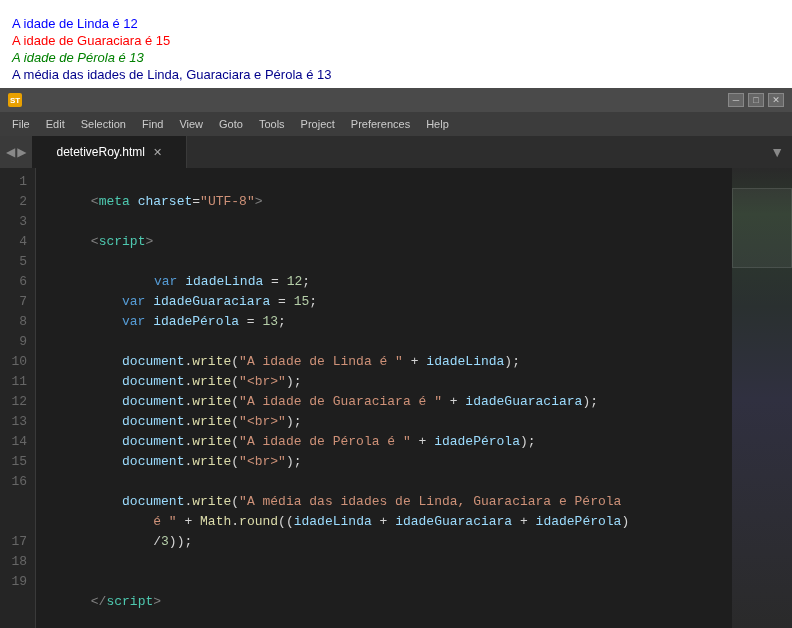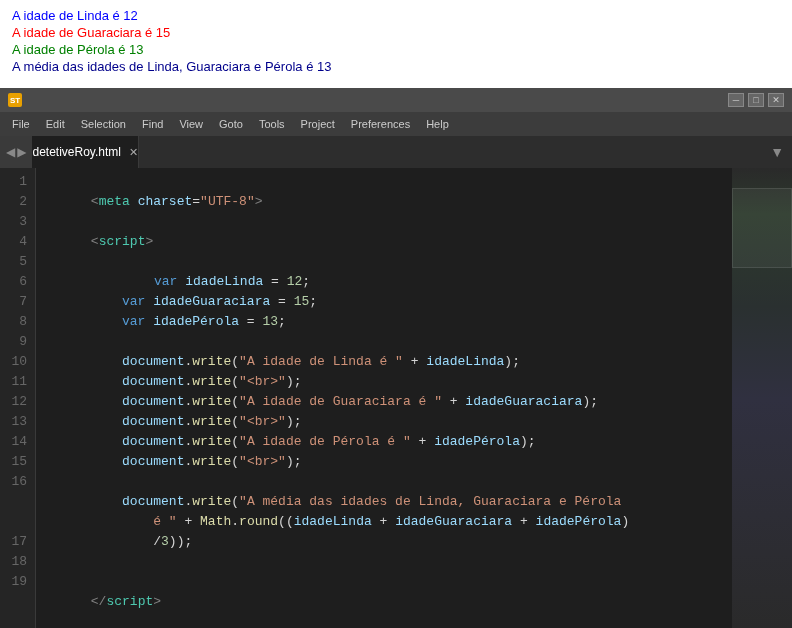--- a/index.html
+++ b/index.html
@@ -1,29 +1,29 @@
 <!DOCTYPE html>
 <html><head>
   <meta charset="utf-8">
   <style>
     * { margin: 0; padding: 0; box-sizing: border-box; }
     body { font-family: Arial, sans-serif; background: #fff; width: 792px; height: 628px; overflow: hidden; }
 
     
     #browser-output {
       background: #fff;
-      padding: 8px 12px;
+      padding: 16px 12px;
       height: 88px;
       font-family: Arial, sans-serif;
       font-size: 13px;
     }
     .output-line { margin-bottom: 2px; }
     .output-line.blue { color: #00f; }
     .output-line.red { color: red; }
-    .output-line.green { color: green; }
+    .output-line.green { color: green; font-style: italic; }
     .output-line.darkblue { color: #00008B; }
 
     
     #title-bar {
       background: #4a4a4a;
       color: #ccc;
       font-size: 11px;
       padding: 4px 8px;
       display: flex;
       align-items: center;
@@ -65,21 +65,21 @@
       height: 100%;
       align-items: center;
       padding: 0 6px;
       gap: 2px;
     }
     .nav-arrow { color: #888; font-size: 12px; cursor: pointer; }
     .tab {
       background: #4e4e4e;
       color: #ccc;
       font-size: 12px;
-      padding: 0 0;
+      padding: 0 24px;
       height: 100%;
       display: flex;
       align-items: center;
       gap: 8px;
       border-right: 1px solid #3a3a3a;
       cursor: pointer;
     }
     .tab.active { background: #1e1e1e; color: #fff; }
     .tab-close { color: #aaa; font-size: 11px; cursor: pointer; }
     #tab-dropdown { margin-left: auto; color: #888; font-size: 14px; padding: 0 8px; cursor: pointer; }

